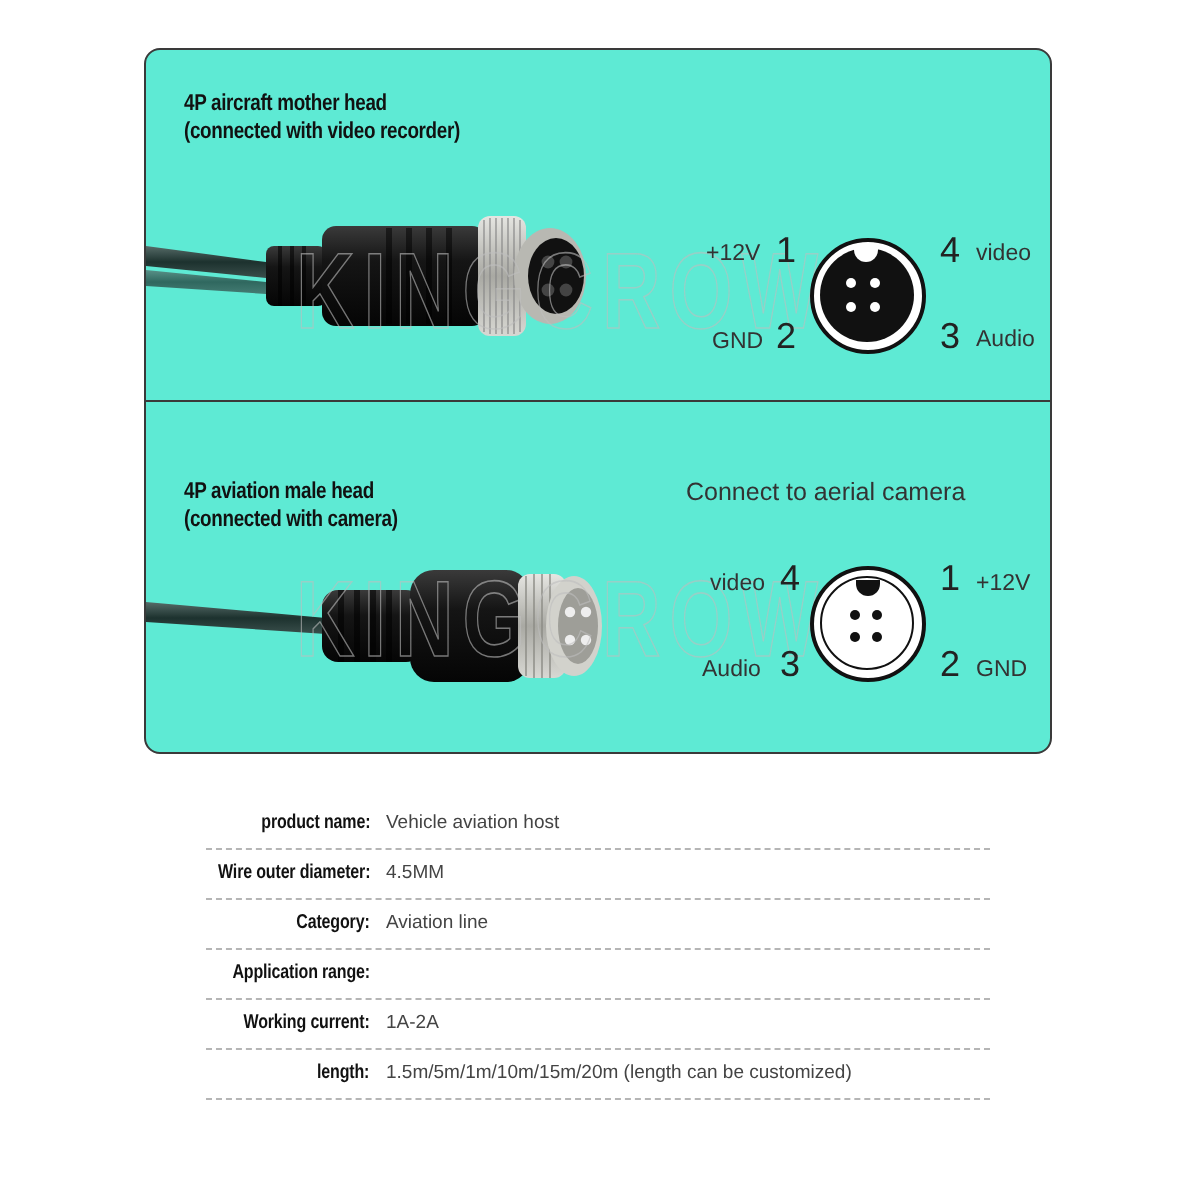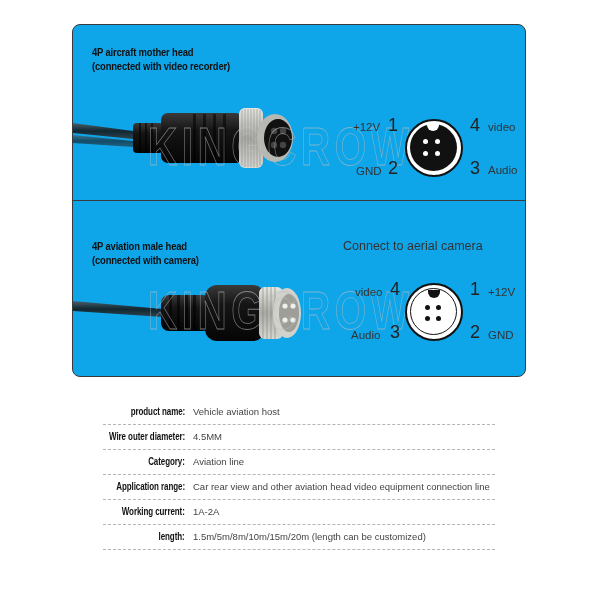--- a/index.html
+++ b/index.html
@@ -1,21 +1,21 @@
 <!DOCTYPE html>
 <html><head>
 <meta charset="utf-8">
 <style>
   * { box-sizing: border-box; margin: 0; padding: 0; }
   html, body { width: 600px; height: 600px; background: #ffffff; overflow: hidden; }
   body { position: relative; font-family: "Liberation Sans", sans-serif; color: #222; }
 
   .frame {
     position: absolute; left: 72px; top: 24px; width: 454px; height: 353px;
-    border: 1.5px solid #3a3a3a; border-radius: 8px; overflow: hidden; background: #0ea5e9;
+    border: 1.5px solid #3a3a3a; border-radius: 8px; overflow: hidden; background: #5eead4;
   }
   .divider { position: absolute; left: 0; right: 0; top: 175px; height: 0; border-top: 1.5px solid #3a3a3a; }
 
   .panel { position: absolute; left: 0; width: 100%; height: 175px; }
   .panel.top { top: 0; }
   .panel.bottom { top: 176px; }
 
   .heading {
     position: absolute; left: 19px;
     font-family: "Liberation Sans", sans-serif; font-weight: bold; font-size: 11.5px;
@@ -221,23 +221,22 @@
   <div class="spec-row">
     <span class="spec-label">Wire outer diameter:</span>
     <span class="spec-value">4.5MM</span>
   </div>
   <div class="spec-row">
     <span class="spec-label">Category:</span>
     <span class="spec-value">Aviation line</span>
   </div>
   <div class="spec-row">
     <span class="spec-label">Application range:</span>
-    <span class="spec-value">Car rear view and other aviation head video equipment connection line</span>
   </div>
   <div class="spec-row">
     <span class="spec-label">Working current:</span>
     <span class="spec-value">1A-2A</span>
   </div>
   <div class="spec-row">
     <span class="spec-label">length:</span>
-    <span class="spec-value">1.5m/5m/8m/10m/15m/20m (length can be customized)</span>
+    <span class="spec-value">1.5m/5m/1m/10m/15m/20m (length can be customized)</span>
   </div>
 </div>
 
 </body></html>

